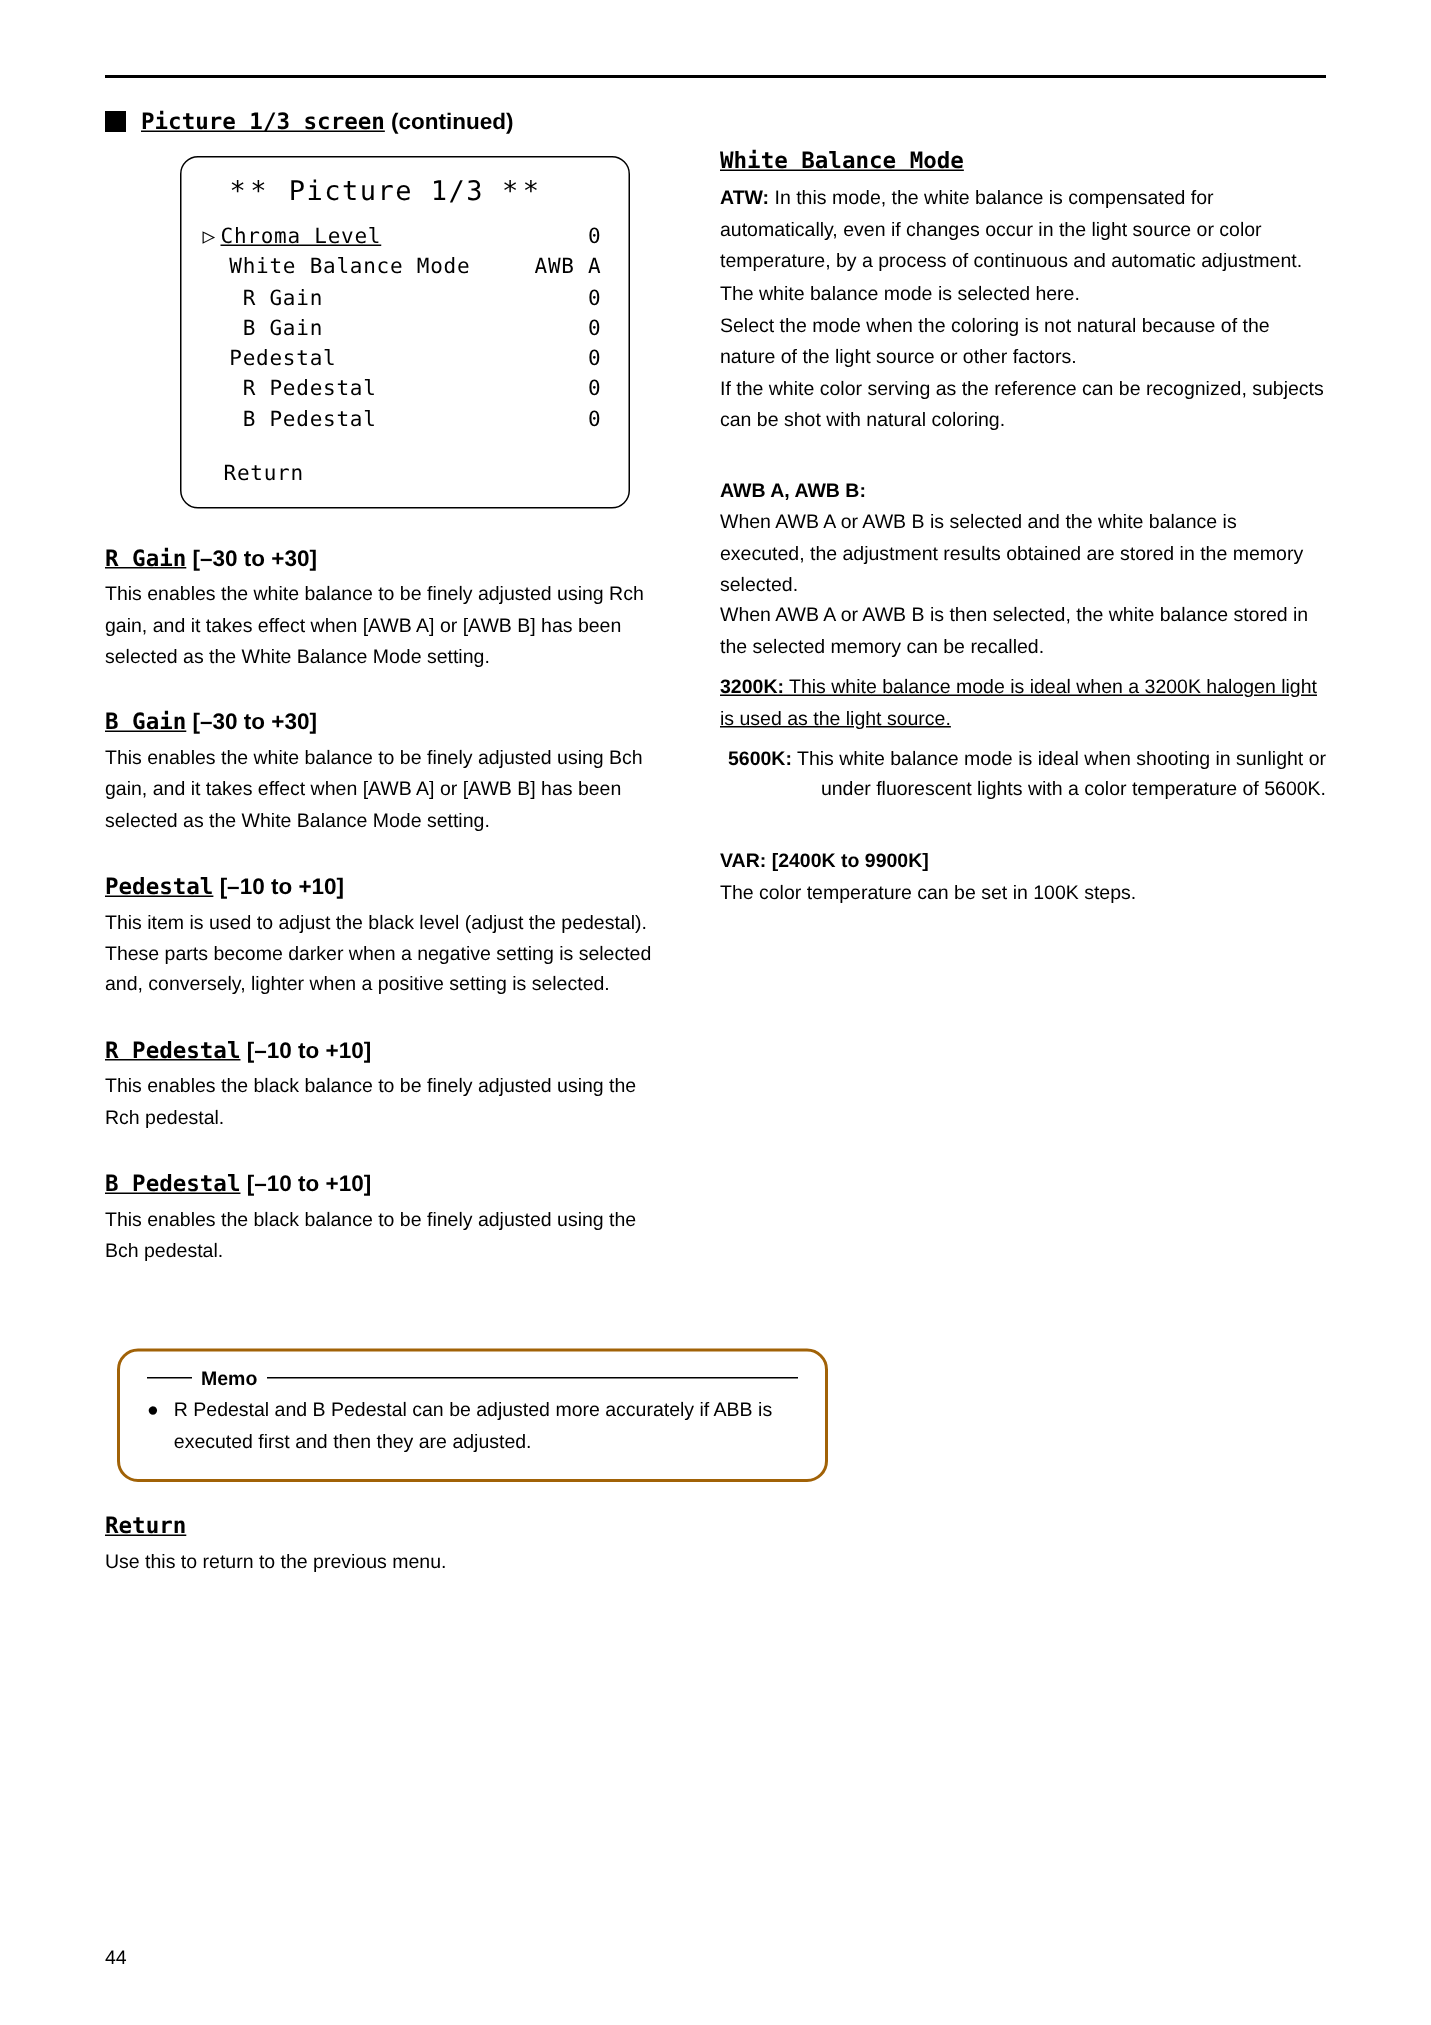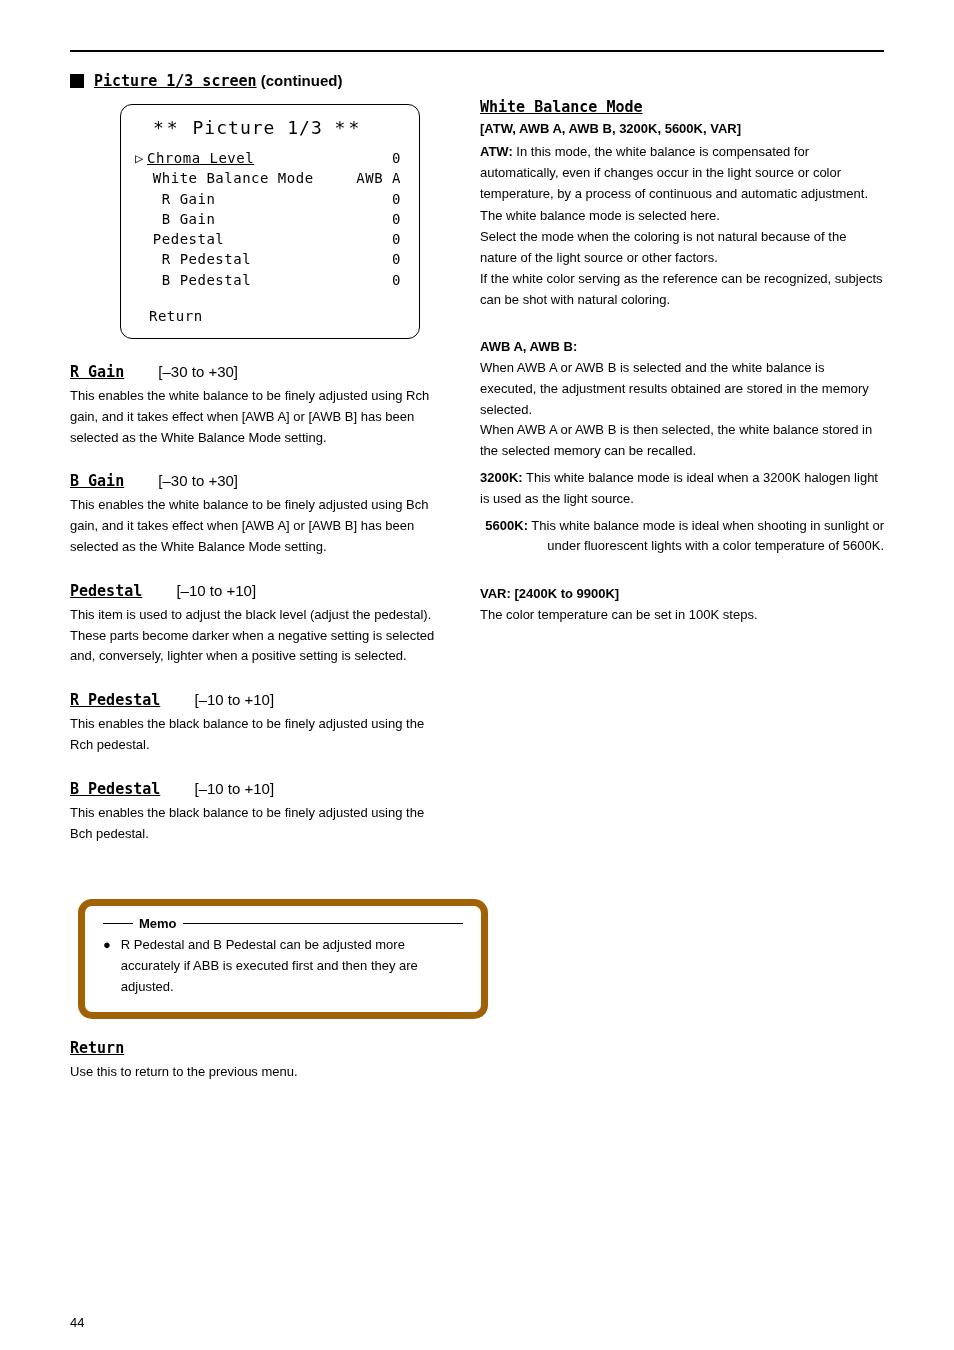--- a/index.html
+++ b/index.html
@@ -103,36 +103,35 @@
       font-weight: bold;
       margin-bottom: 5px;
     }
     .mono-underline {
       font-family: monospace;
       text-decoration: underline;
       font-weight: bold;
       letter-spacing: 0px;
     }
     .range {
-      font-weight: normal;
+      font-weight: bold;
       font-family: Arial, sans-serif;
-      padding-left: 30px;
     }
     .item-desc {
       font-size: 13px;
       line-height: 1.6;
       margin-top: 2px;
     }
     .memo-box {
-      border: 7px solid #a16207;
+      border: 2px solid #a16207;
       border-radius: 14px;
       padding: 10px 18px 14px 18px;
       margin-top: 55px;
       margin-left: 8px;
-      width: 410px;
+      width: 474px;
     }
     .memo-title-line {
       display: flex;
       align-items: center;
       margin-bottom: 4px;
     }
     .memo-hr {
       flex: 1;
       border-top: 1px solid #000;
       height: 0;
@@ -157,21 +156,21 @@
       margin-bottom: 24px;
     }
     .sub-values {
       font-size: 13px;
       font-weight: bold;
       font-family: Arial, sans-serif;
       margin-top: 2px;
     }
     .page-num {
       position: absolute;
-      bottom: 20px;
+      bottom: 38px;
       left: 70px;
       font-size: 13px;
     }
   </style>
 </head>
 <body>
 
 <div class="top-line"></div>
 
 <div class="section-header">
@@ -277,36 +276,35 @@
     </div>
 
   </div>
 
   <div class="right-col">
 
     <div class="right-block">
       <div class="item-header">
         <span class="mono-underline">White Balance Mode</span>
       </div>
-      <div class="sub-values">[ATW, AWB A, AWB B, 3200K, 5600K, VAR]</div>
       <div class="item-desc" style="margin-top:6px;">
         <b>ATW:</b><span> In this mode, the white balance is compensated for automatically, even if changes occur in the light source or color temperature, by a process of continuous and automatic adjustment.</span>
       </div>
 
       <div class="item-desc" style="white-space:pre-line;">The white balance mode is selected here.
 Select the mode when the coloring is not natural because of the nature of the light source or other factors.
 If the white color serving as the reference can be recognized, subjects can be shot with natural coloring.</div>
 
       <div class="item-desc" style="margin-top:6px; white-space:pre-line;">
         <b>AWB A, AWB B:</b><span>
   When AWB A or AWB B is selected and the white balance is executed, the adjustment results obtained are stored in the memory selected.
 When AWB A or AWB B is then selected, the white balance stored in the selected memory can be recalled.</span>
       </div>
 
-      <div class="item-desc" style="margin-top:6px;">
+      <div class="item-desc" style="margin-top:6px;text-decoration:underline;">
         <b>3200K:</b><span> This white balance mode is ideal when a 3200K halogen light is used as the light source.</span>
       </div>
 
       <div class="item-desc" style="margin-top:6px;text-align:right;">
         <b>5600K:</b><span> This white balance mode is ideal when shooting in sunlight or under fluorescent lights with a color temperature of 5600K.</span>
       </div>
 
       <div class="item-desc" style="margin-top:6px; white-space:pre-line;">
         <b>VAR:  [2400K to 9900K]</b><span>
   The color temperature can be set in 100K steps.</span>

